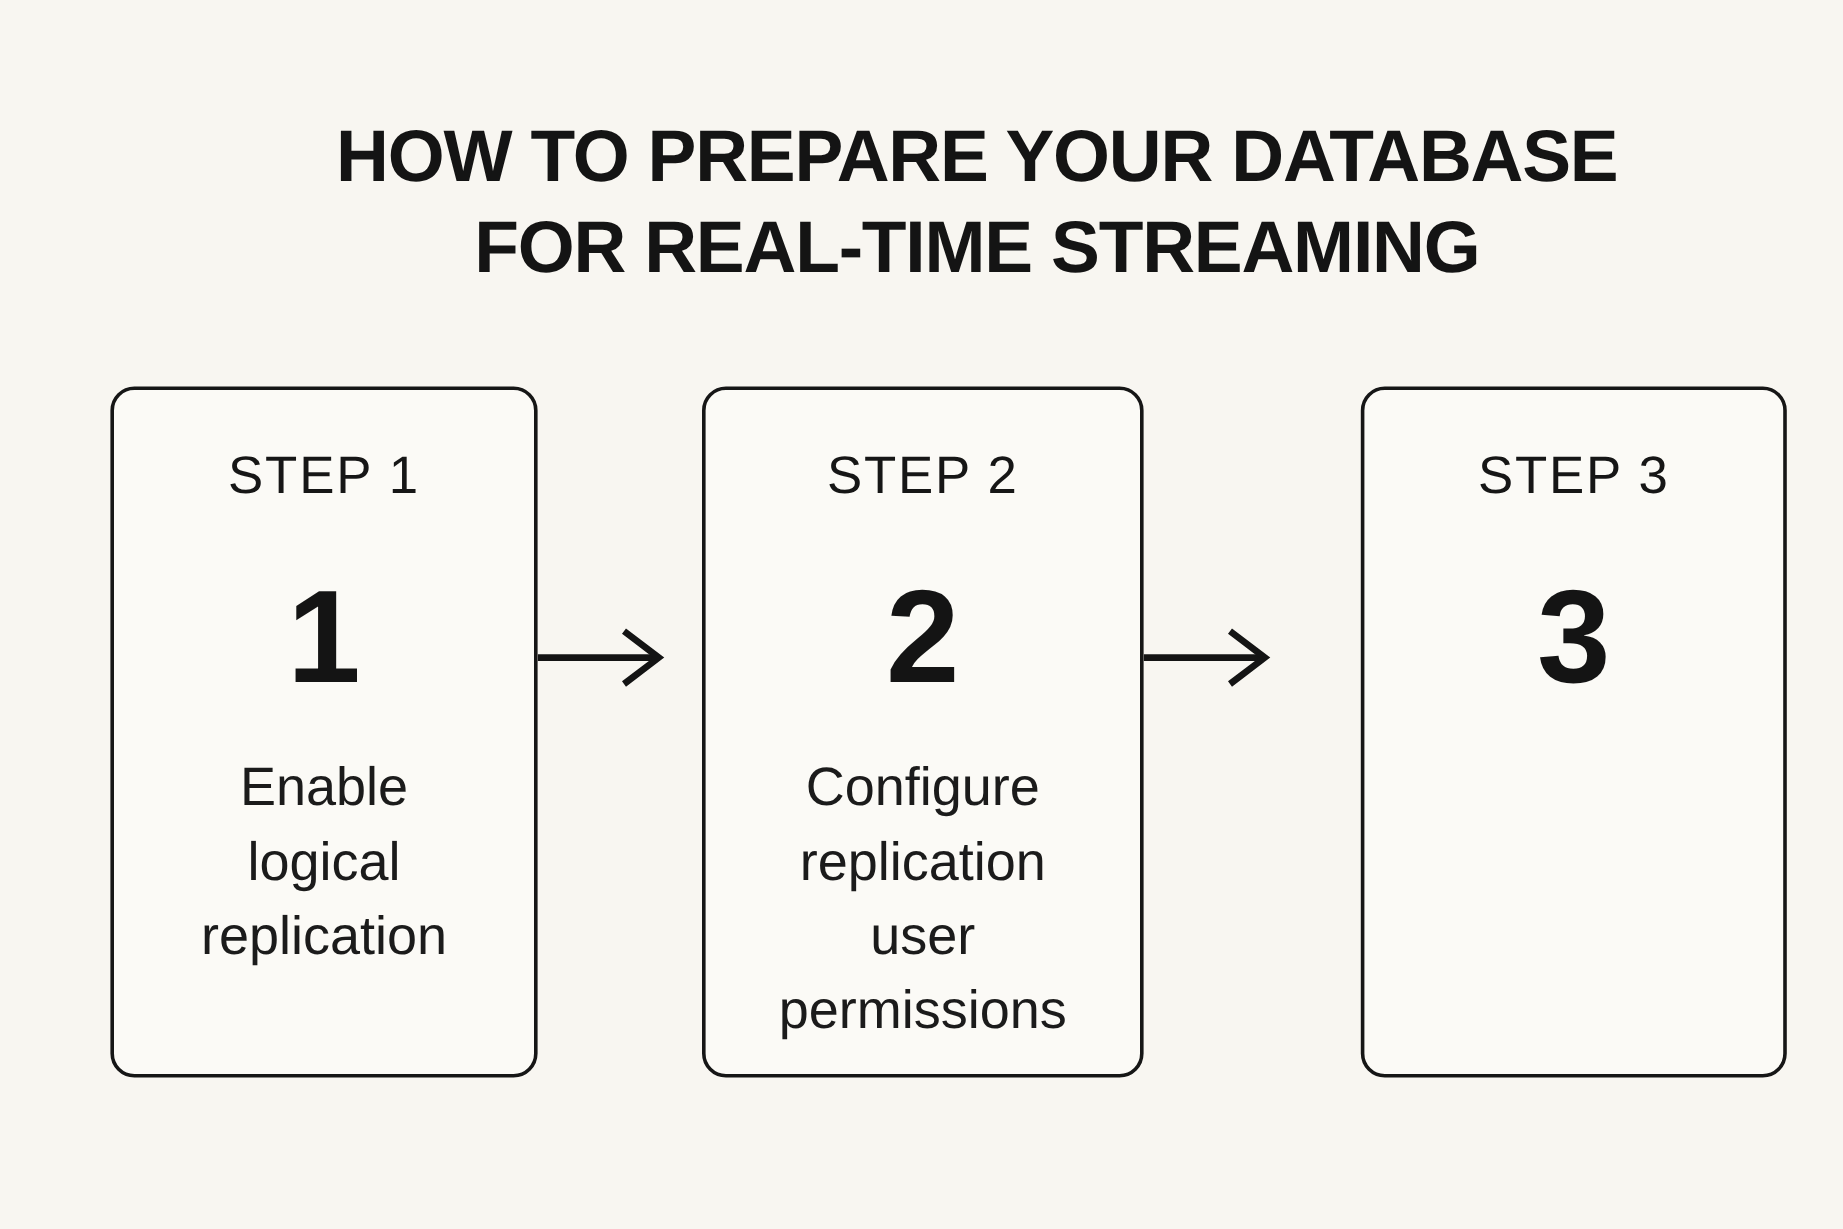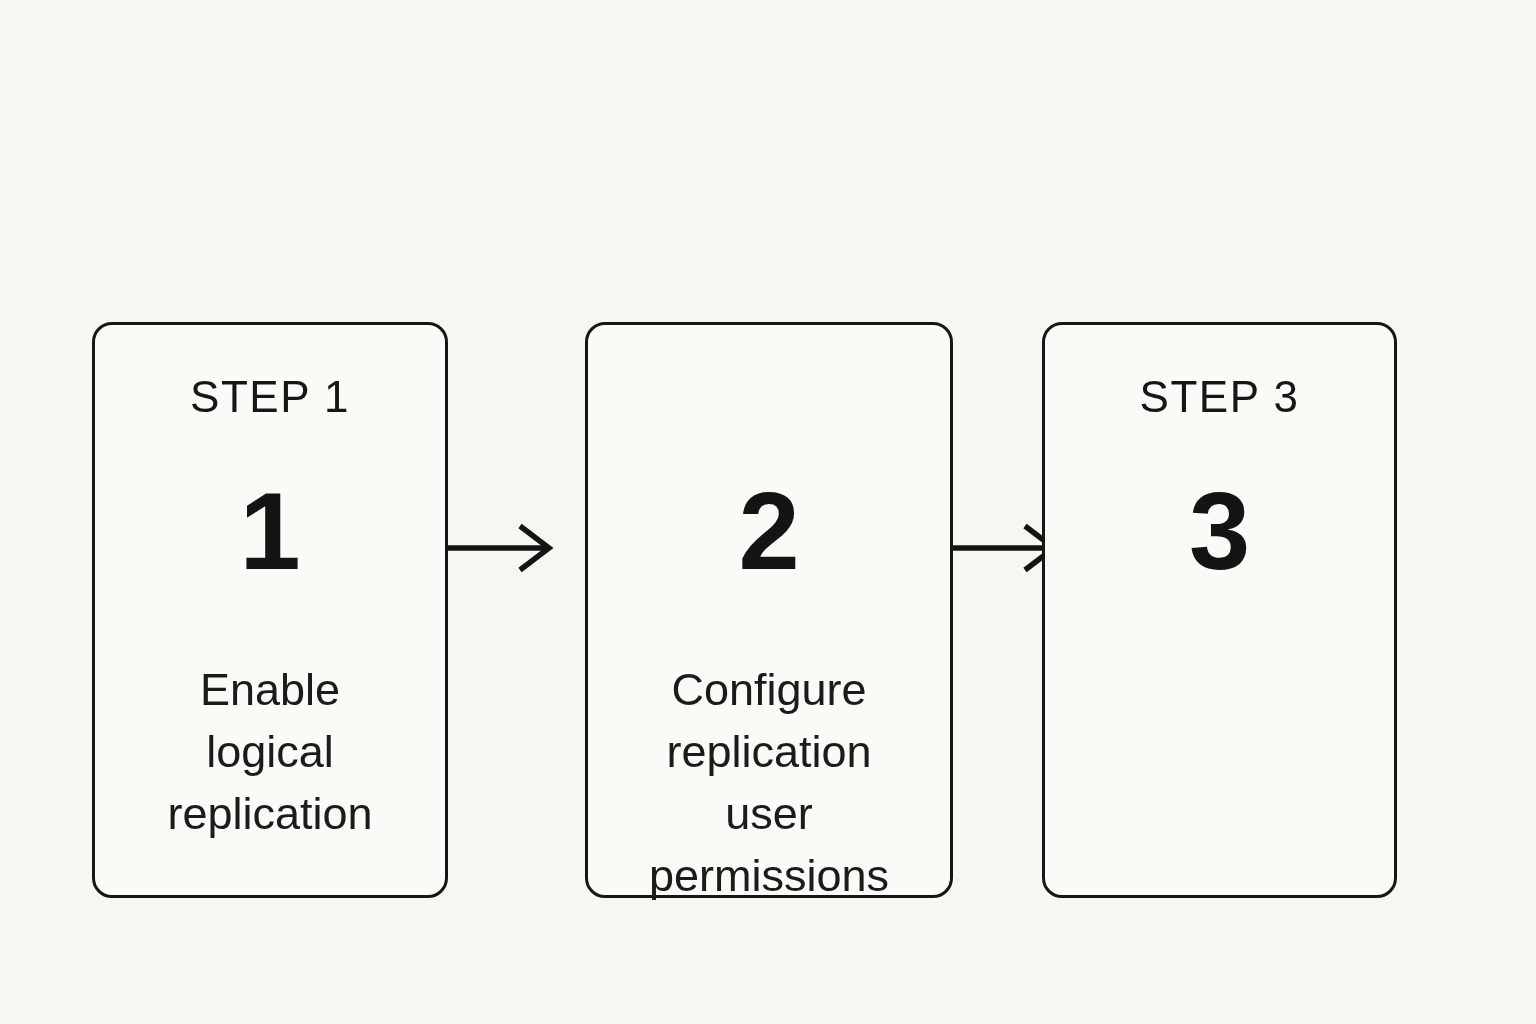--- a/index.html
+++ b/index.html
@@ -35,21 +35,21 @@
   .card {
     position: absolute;
     top: 322px;
     height: 576px;
     background: var(--card-bg);
     border: 3px solid var(--card-border);
     border-radius: 20px;
   }
   .card-1 { left: 92px;  width: 356px; }
   .card-2 { left: 585px; width: 368px; }
-  .card-3 { left: 1042px; width: 355px; }
+  .card-3 { left: 1134px; width: 355px; }
   .step-label {
     position: absolute;
     top: 46px; left: 0; width: 100%;
     text-align: center;
     font-size: 44px;
     line-height: 52px;
     font-weight: 400;
     letter-spacing: 1.5px;
     color: #161616;
   }
@@ -64,54 +64,56 @@
   }
   .step-desc {
     position: absolute;
     top: 300px; left: 0; width: 100%;
     text-align: center;
     font-size: 45px;
     line-height: 62px;
     font-weight: 400;
     white-space: pre;
     color: #1b1b1b;
-    margin-top: 34px;
   }
   .connector {
     position: absolute;
     top: 518px;
     width: 110px; height: 60px;
     color: var(--arrow);
   }
   .connector-1 { left: 448px; }
   .connector-2 { left: 953px; }
   .connector svg { display: block; width: 110px; height: 60px; }
 </style>
 </head>
 <body>
 
 <div class="canvas">
 
+  <h1 class="title">HOW TO PREPARE YOUR DATABASE
+FOR REAL-TIME STREAMING</h1>
 
   <div class="card card-1">
     <div class="step-label">STEP 1</div>
     <div class="step-number">1</div>
     <div class="step-desc">Enable
 logical
 replication</div>
   </div>
 
   <span class="connector connector-1">
     <svg viewBox="0 0 110 60" fill="none" stroke="currentColor" stroke-width="5.5">
       <line x1="0" y1="30" x2="99" y2="30"></line>
       <polyline points="72,8 101,30 72,52" stroke-linejoin="miter"></polyline>
     </svg>
   </span>
 
   <div class="card card-2">
+    <div class="step-label">STEP 2</div>
     <div class="step-number">2</div>
     <div class="step-desc">Configure
 replication
 user
 permissions</div>
   </div>
 
   <span class="connector connector-2">
     <svg viewBox="0 0 110 60" fill="none" stroke="currentColor" stroke-width="5.5">
       <line x1="0" y1="30" x2="99" y2="30"></line>

